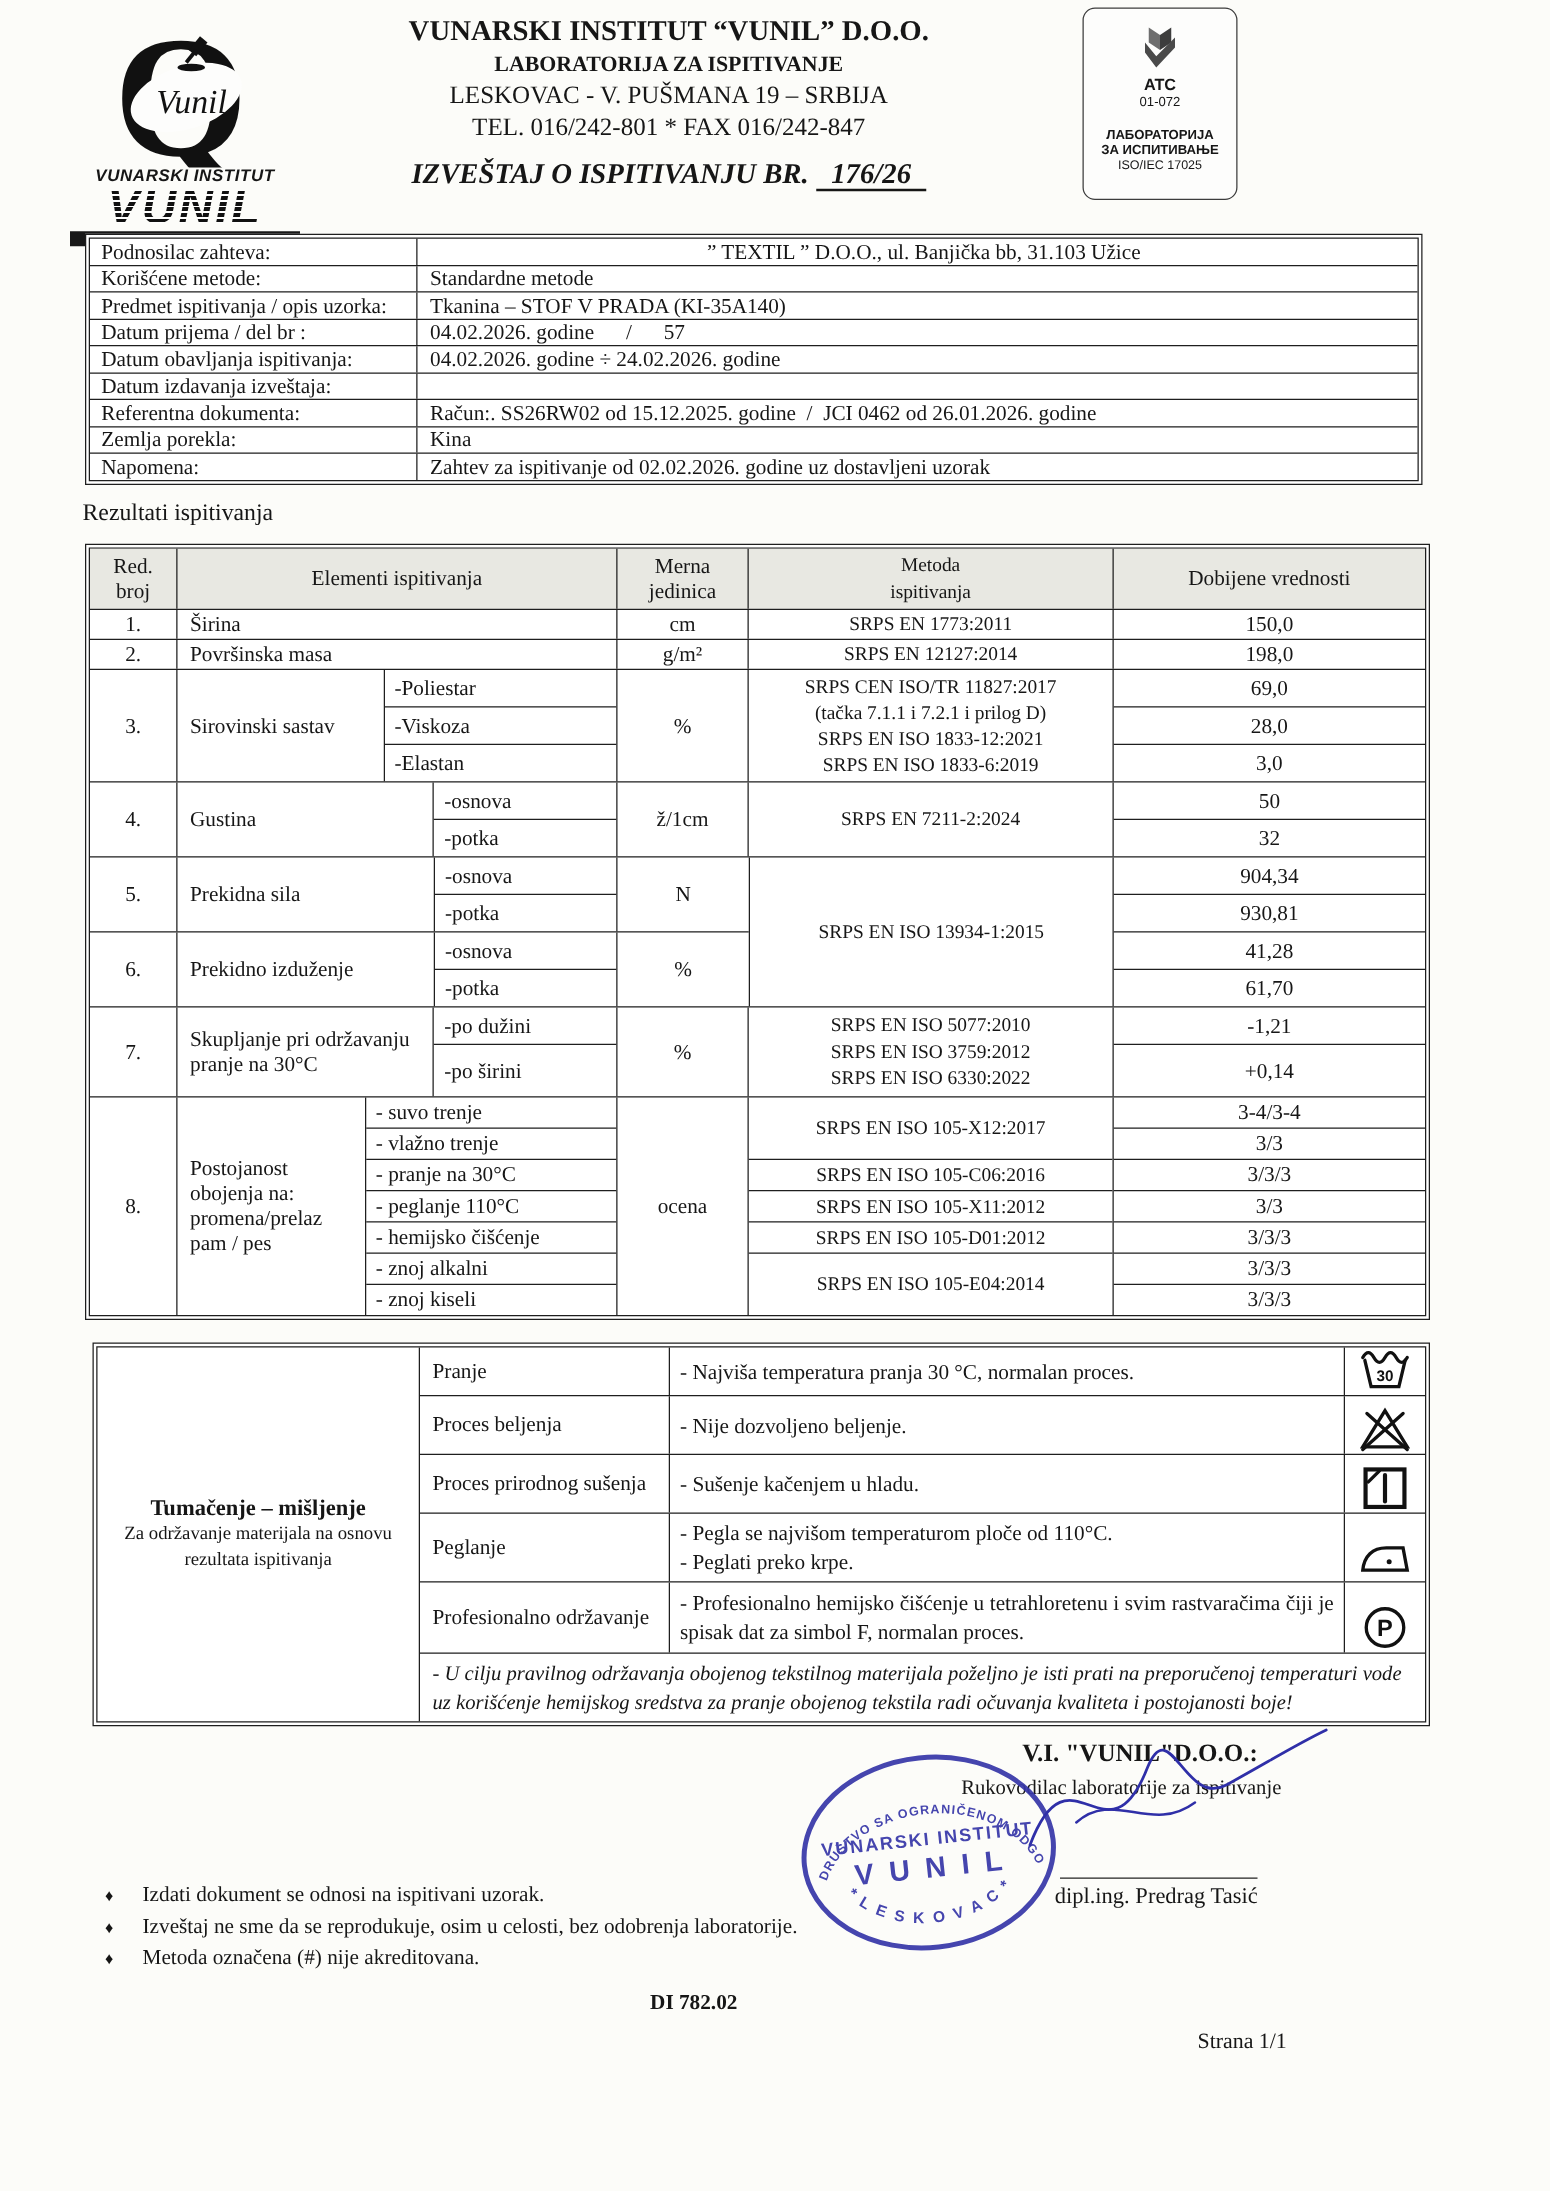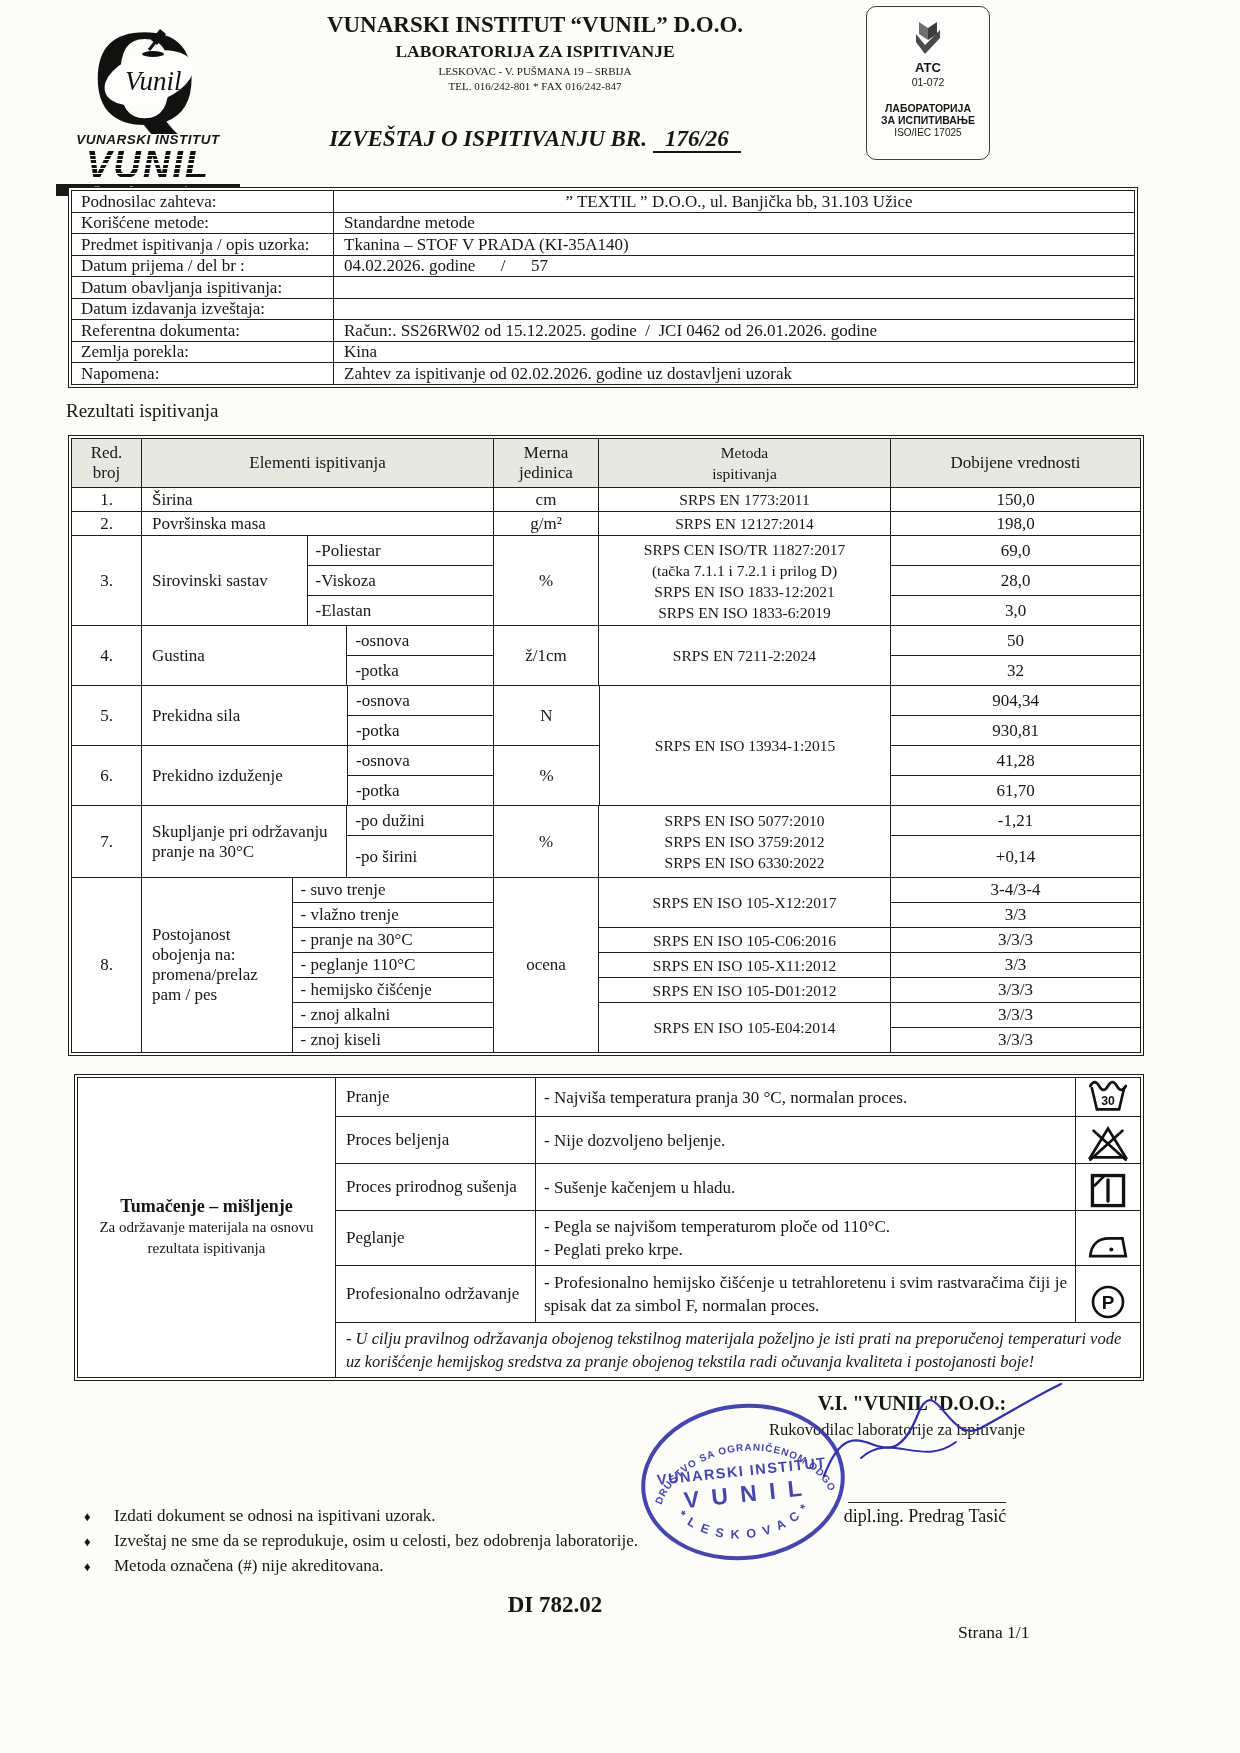--- a/index.html
+++ b/index.html
@@ -15,21 +15,21 @@
                  font-size:13.5px;letter-spacing:.5px;margin-top:-6px;}
   .logo-vunil{font-family:"Liberation Sans",sans-serif;font-style:italic;font-weight:900;
               font-size:38px;letter-spacing:2px;line-height:36px;
               background:repeating-linear-gradient(180deg,#111 0 3px,#fff 3px 4.5px);
               -webkit-background-clip:text;background-clip:text;color:transparent;}
   .logo-strip{background:#181818;color:#fff;font-family:"Liberation Sans",sans-serif;
               font-size:8.5px;padding:1px 2px;margin-top:1px;}
   .head-center{position:absolute;left:292px;top:12px;width:486px;text-align:center;font-family:Liberation Serif, serif;}
   .co-name{font-size:23px;font-weight:bold;}
   .co-lab{font-size:17.5px;font-weight:bold;margin-top:3px;}
-  .co-addr,.co-tel{font-size:11px;margin-top:3px;}
+  .co-addr,.co-tel{font-size:20px;margin-top:3px;}
   .report-title{position:absolute;left:292px;top:126px;width:486px;text-align:center;
                 font-size:23px;font-weight:bold;font-style:italic;}
   .report-no{border-bottom:2.2px solid #161616;padding:0 12px;margin-left:6px;}
   .badge{position:absolute;left:866px;top:6px;width:122px;height:152px;border:1.6px solid #3c3c3c;
          border-radius:10px;background:#fdfdfc;display:flex;flex-direction:column;align-items:center;
          font-family:"Liberation Sans",sans-serif;}
   .badge-acr{font-weight:bold;font-size:13px;margin-top:1px;}
   .badge-code{font-size:10.5px;margin-top:1px;}
   .badge-l1{font-size:10.5px;font-weight:bold;margin-top:14px;}
   .badge-l2{font-size:10.5px;font-weight:bold;}
@@ -91,21 +91,21 @@
   
   .sig-co{position:absolute;left:772px;top:1392px;width:280px;text-align:center;font-weight:bold;font-size:20px;}
   .sig-role{position:absolute;left:742px;top:1420px;width:310px;text-align:center;font-size:16.5px;}
   .sig-line{position:absolute;left:848px;top:1502px;width:158px;border-top:1.6px solid #222;}
   .sig-name{position:absolute;left:800px;top:1506px;width:250px;text-align:center;font-size:18px;}
   .stamp{position:absolute;left:636px;top:1396px;transform:rotate(-6deg);opacity:.92;}
   .scribble{position:absolute;left:806px;top:1376px;}
   .bullets{position:absolute;left:84px;top:1506px;font-size:17px;}
   .bullet-row{display:flex;margin-bottom:5px;align-items:baseline;}
   .diamond{width:30px;font-size:13px;}
-  .di-code{position:absolute;left:455px;top:1592px;width:200px;text-align:center;font-weight:bold;font-size:23px;}
+  .di-code{position:absolute;left:455px;top:1592px;width:200px;text-align:center;font-weight:bold;font-size:17px;}
   .pageno{position:absolute;left:958px;top:1622px;font-size:17.5px;}
 </style>
 </head>
 <body>
 
 <div class="page">
 
   <div class="logo-block">
     <svg width="150" height="128" viewBox="0 0 150 128">
       <text x="18" y="118" font-family="Liberation Serif, serif" font-weight="bold" font-size="138" fill="#111">Q</text>
@@ -158,20 +158,21 @@
     <div class="info-row">
       <div class="info-label">Predmet ispitivanja / opis uzorka:</div>
       <div class="info-value prew">Tkanina – STOF V PRADA (KI-35A140)</div>
     </div>
     <div class="info-row">
       <div class="info-label">Datum prijema / del br :</div>
       <div class="info-value prew">04.02.2026. godine      /      57</div>
     </div>
     <div class="info-row">
       <div class="info-label">Datum obavljanja ispitivanja:</div>
+      <div class="info-value prew">04.02.2026. godine ÷ 24.02.2026. godine</div>
     </div>
     <div class="info-row">
       <div class="info-label">Datum izdavanja izveštaja:</div>
     </div>
     <div class="info-row">
       <div class="info-label">Referentna dokumenta:</div>
       <div class="info-value prew">Račun:. SS26RW02 od 15.12.2025. godine  /  JCI 0462 od 26.01.2026. godine</div>
     </div>
     <div class="info-row">
       <div class="info-label">Zemlja porekla:</div>

